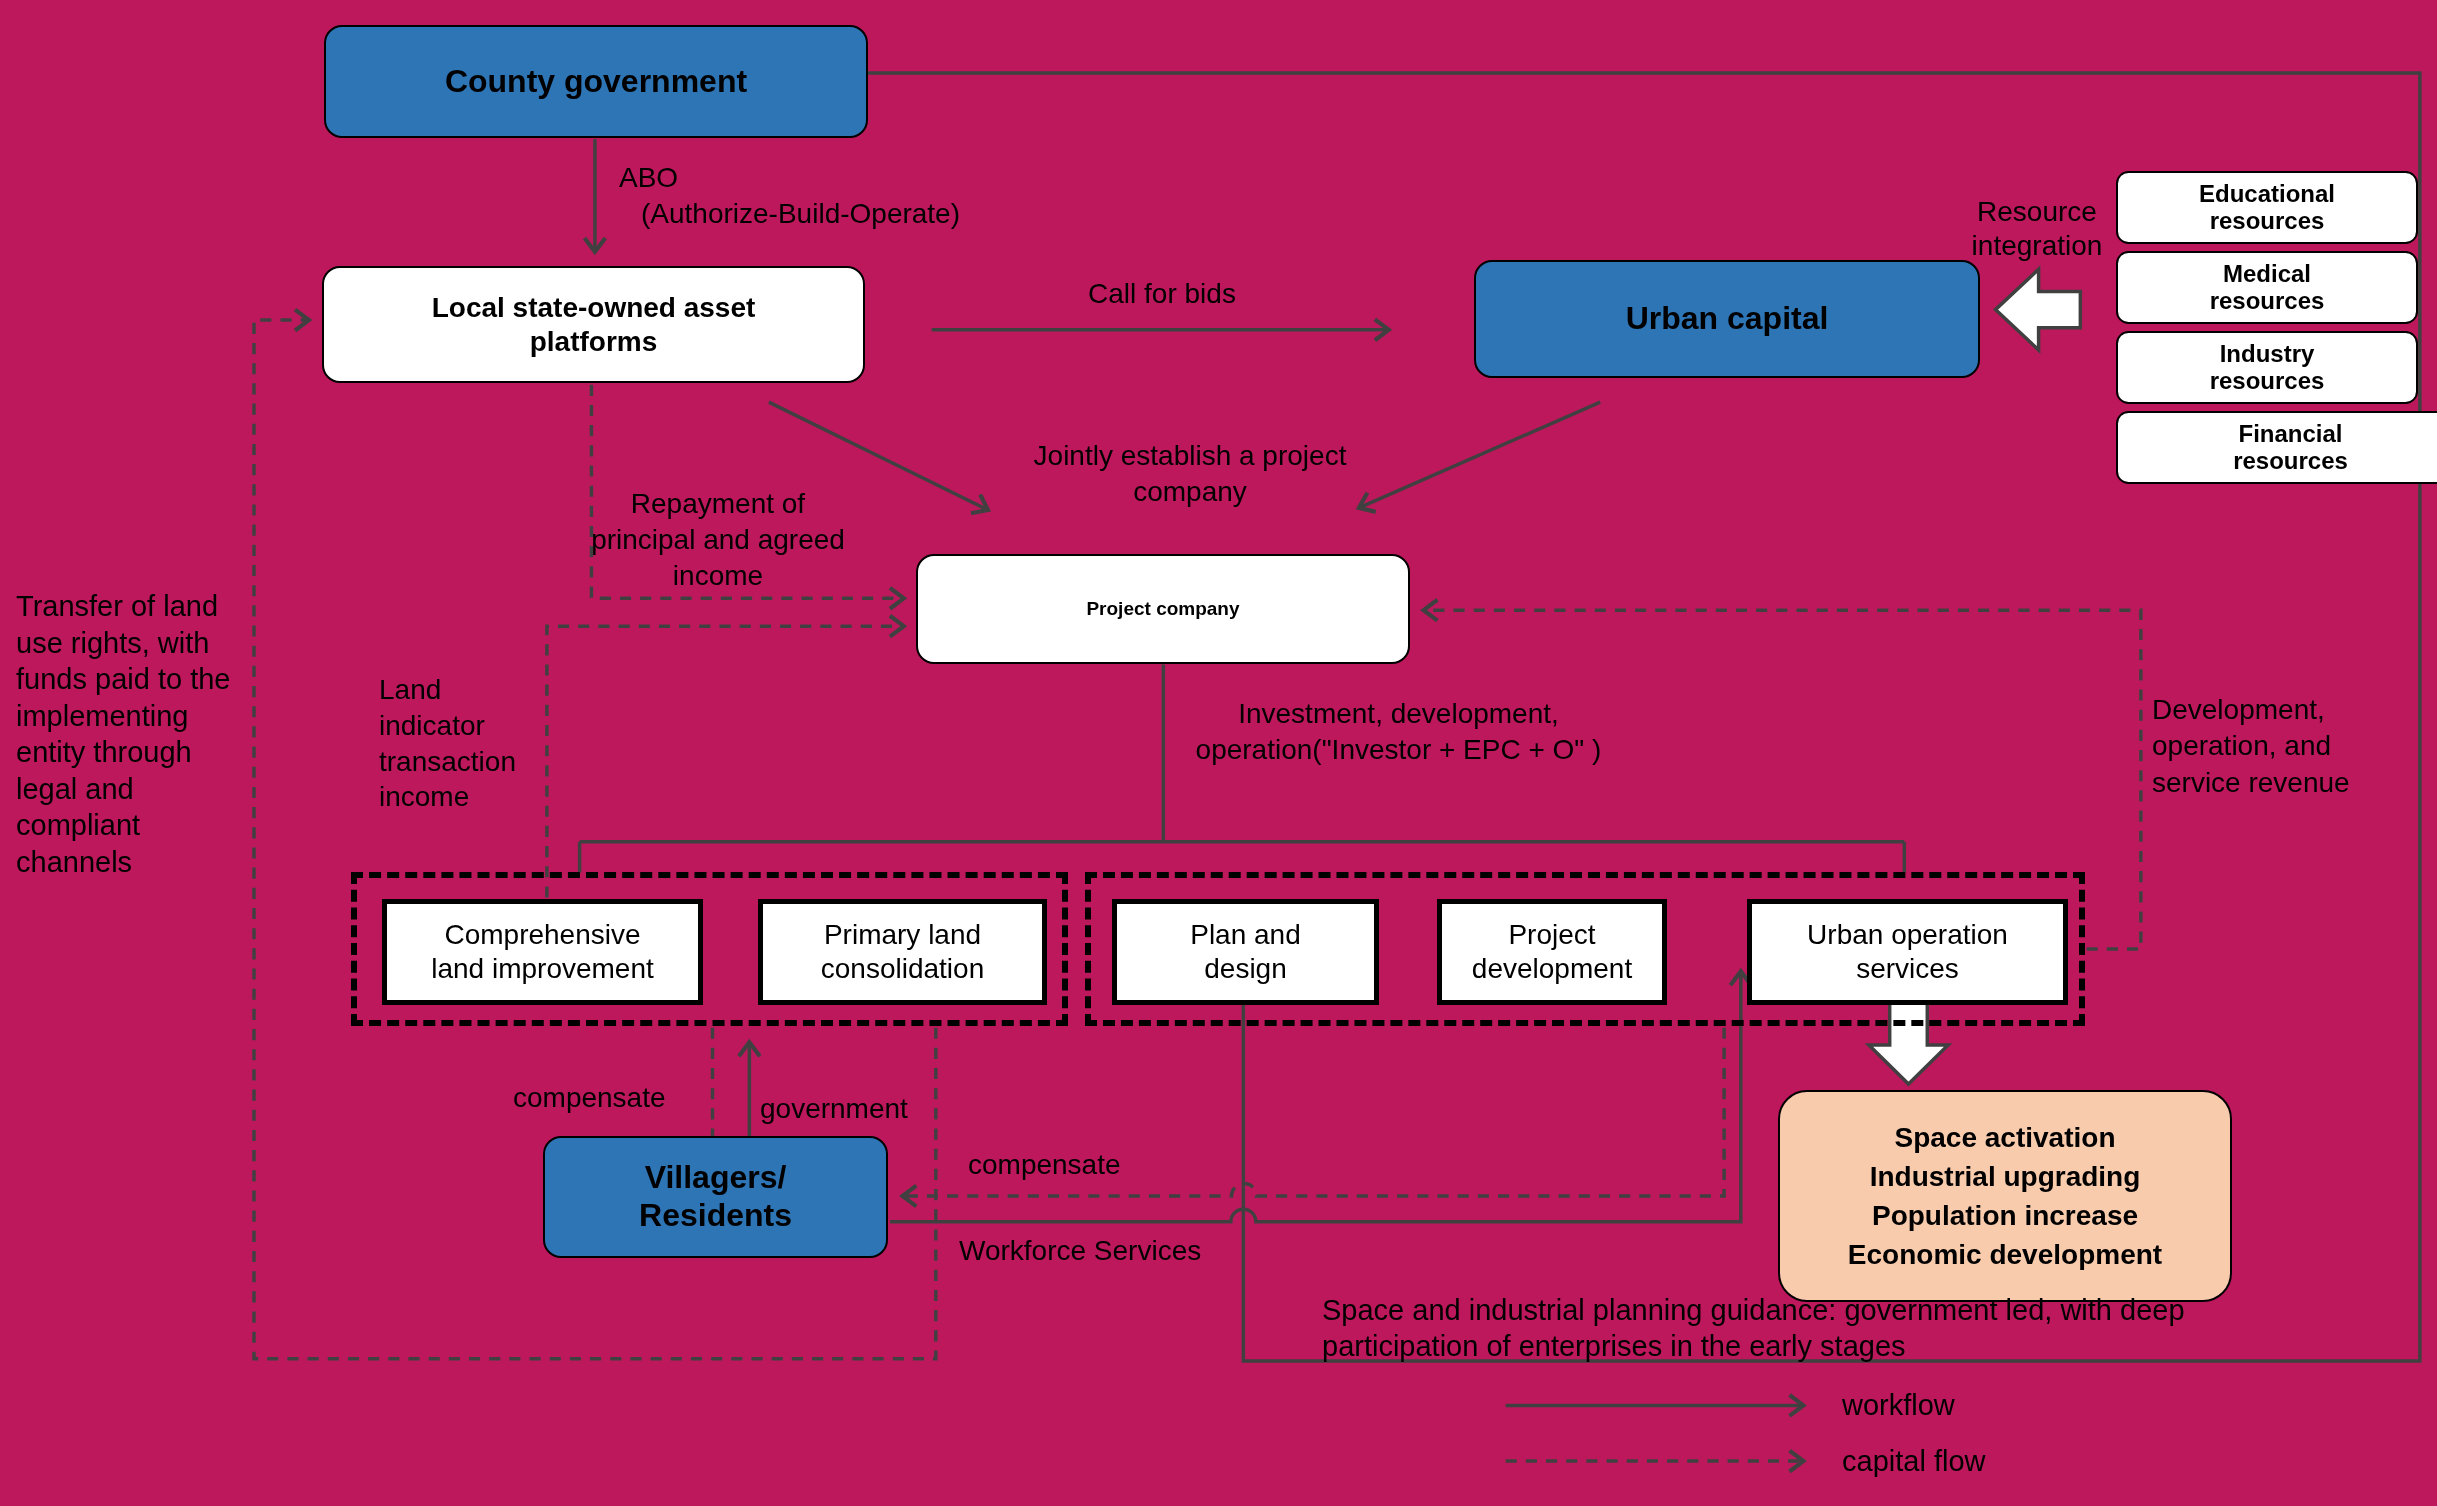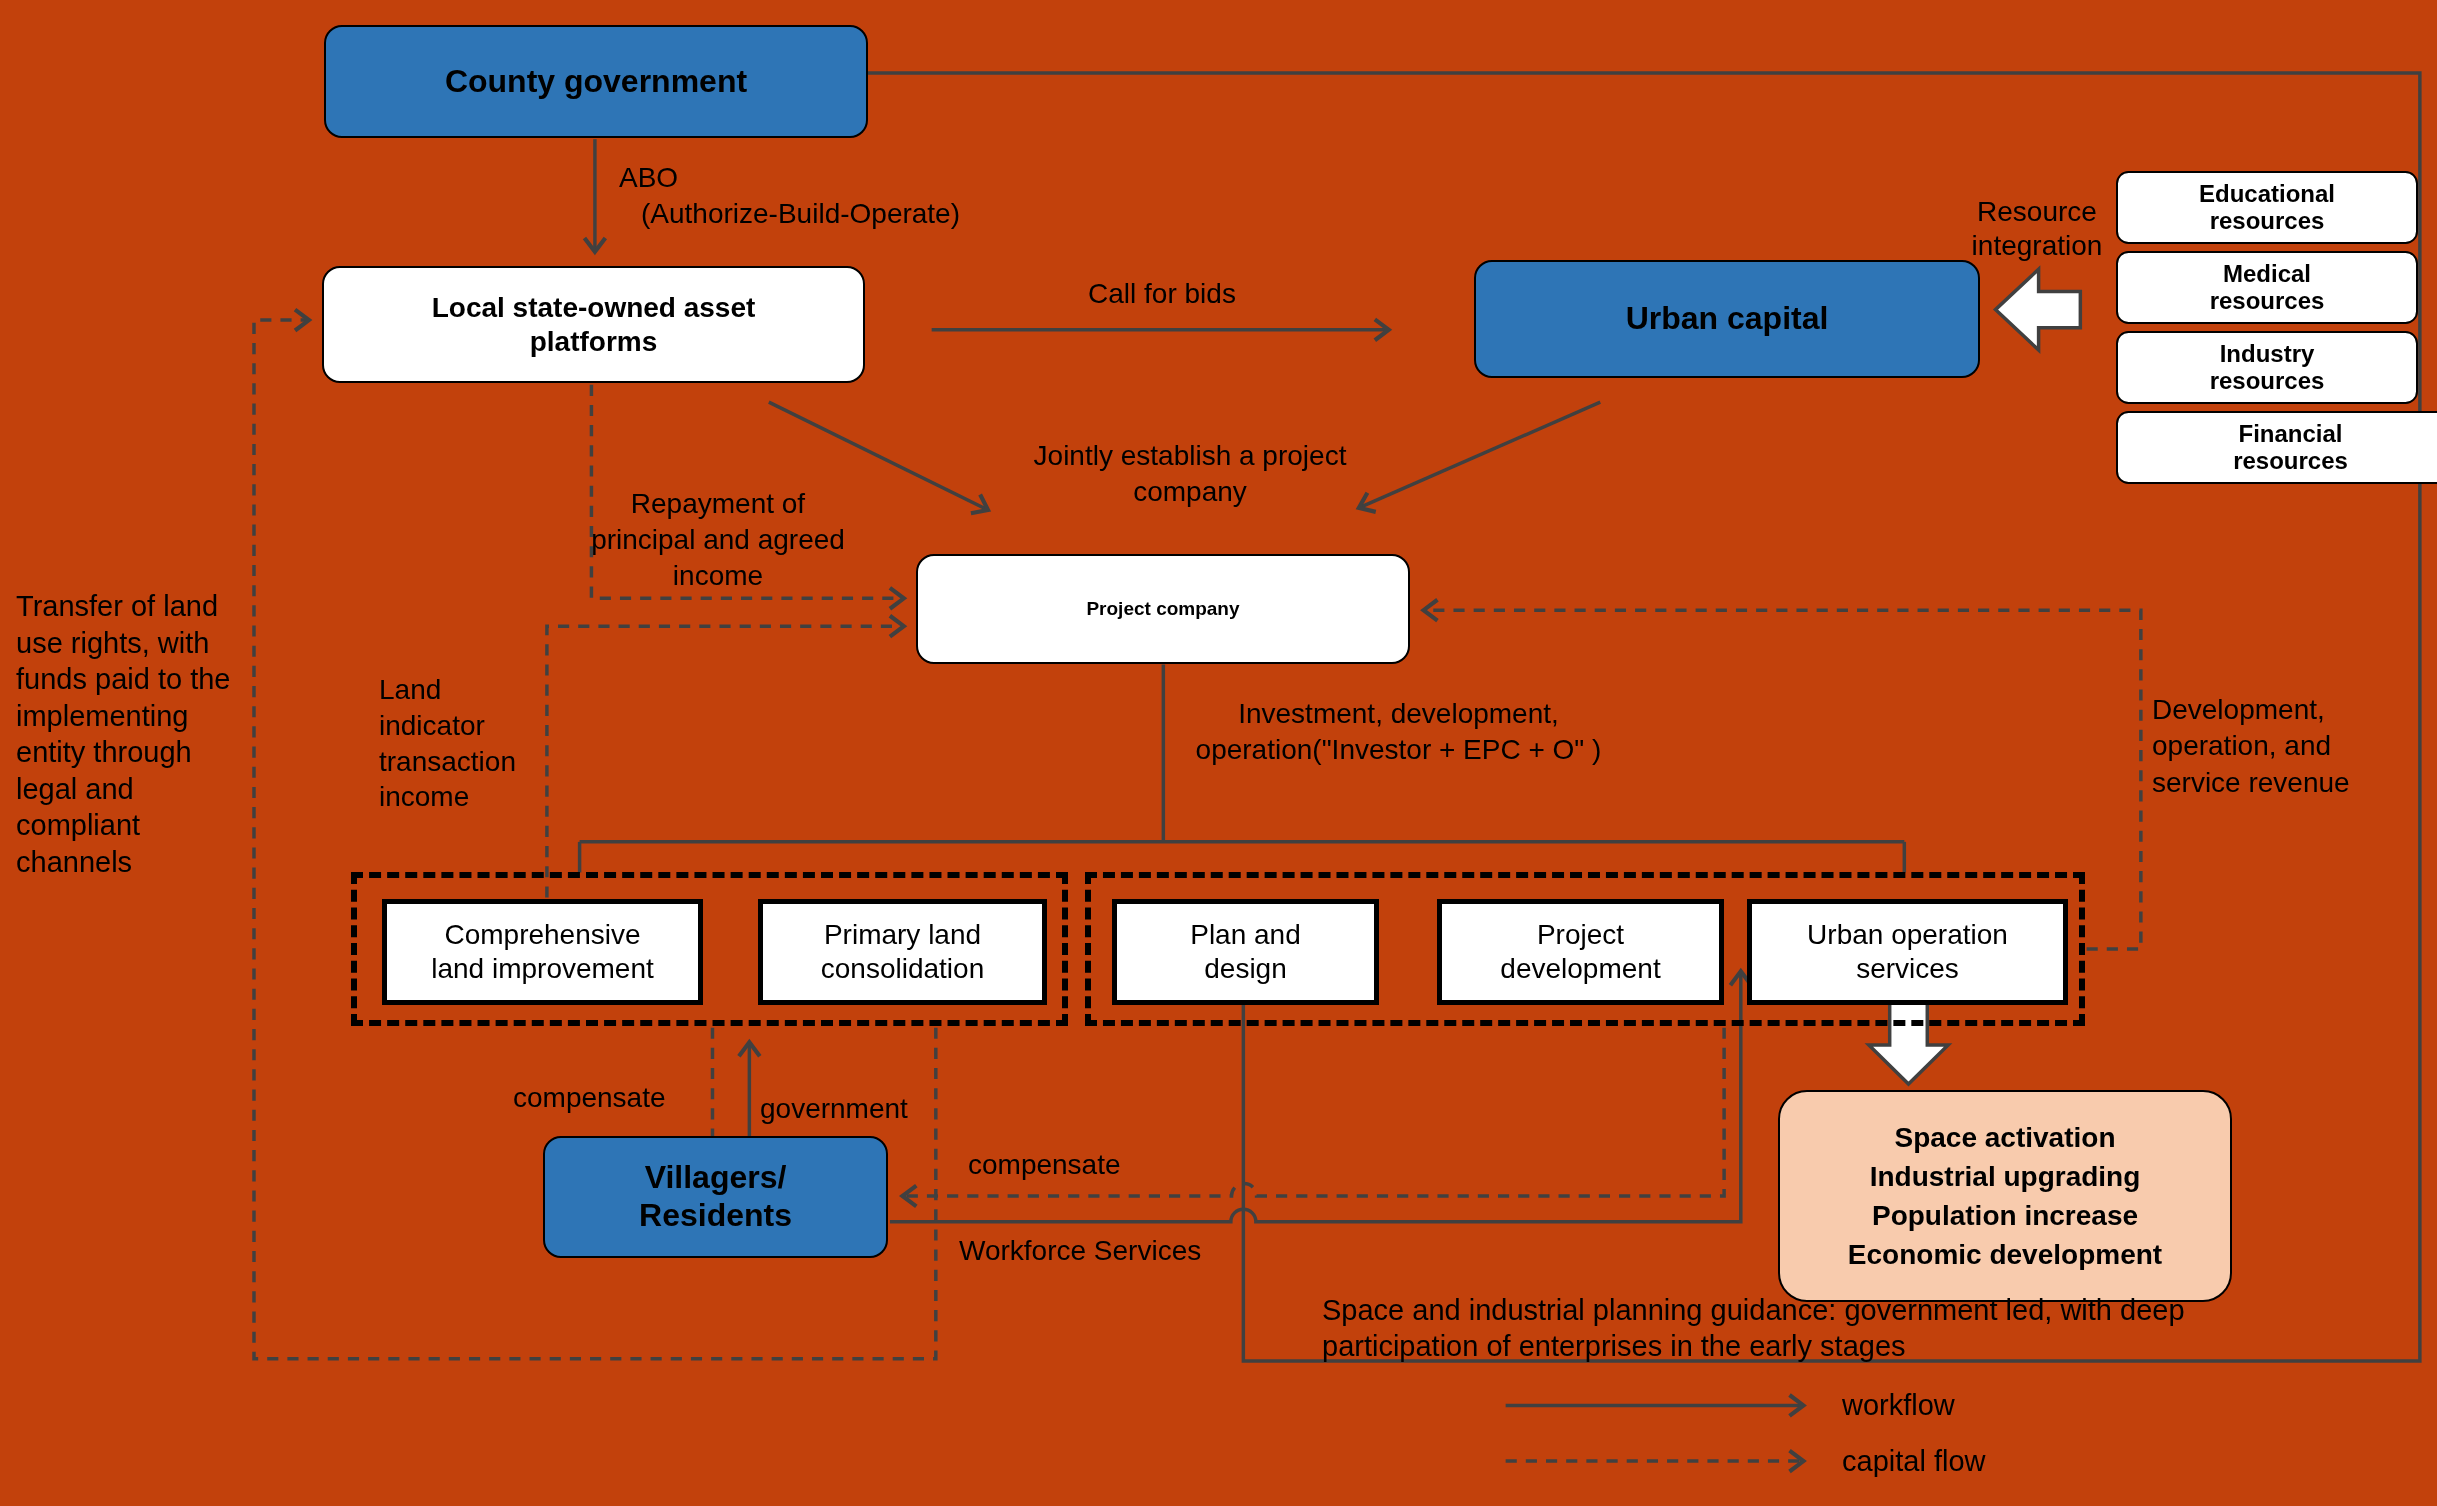--- a/index.html
+++ b/index.html
@@ -2,21 +2,21 @@
 <html style="--node-blue: #2E75B6; --outcome-peach: #F8CBAD; --line-gray: #404040;font-size:11px"><head>
 <meta charset="utf-8">
 <style>
   :root{
     --node-blue:#2E75B6;
     --outcome-peach:#F8CBAD;
     --line-gray:#404040;
   }
   html,body{margin:0;padding:0;background:#fff;}
   body{font-family:"Liberation Sans","DejaVu Sans",sans-serif;color:#000;}
-  #canvas{position:relative;width:2438px;height:1507px;background:#c2410c;overflow:hidden;}
+  #canvas{position:relative;width:2438px;height:1507px;background:#be185d;overflow:hidden;}
   #connectors{position:absolute;left:0;top:0;z-index:1;}
   #connectors path.wf{stroke:var(--line-gray);stroke-width:5;fill:none;}
   #connectors path.cf{stroke:var(--line-gray);stroke-width:5;fill:none;stroke-dasharray:16 13;}
   #connectors path.hollow{stroke:var(--line-gray);stroke-width:5;fill:#fff;}
   #connectors #chev-path{stroke:var(--line-gray);stroke-width:6;fill:none;}
   .box{position:absolute;box-sizing:border-box;display:flex;flex-direction:column;align-items:center;justify-content:center;
        text-align:center;background:#fff;border:2.8px solid #000;border-radius:18px;z-index:2;line-height:1.18;}
   .blue{background:var(--node-blue);}
   .peach{background:var(--outcome-peach);border-radius:29px;text-align:center;}
   .b46{font-weight:bold;font-size:32px;}
@@ -107,21 +107,21 @@
 
   <div class="inner" style="left:382px;top:899px;width:321px;height:106px;">
     <span class="wrapspan" style="width:237px;">Comprehensive land improvement</span>
   </div>
   <div class="inner" style="left:758px;top:899px;width:289px;height:106px;">
     <span class="wrapspan" style="width:195px;">Primary land consolidation</span>
   </div>
   <div class="inner" style="left:1112px;top:899px;width:267px;height:106px;">
     <span class="wrapspan" style="width:139px;">Plan and design</span>
   </div>
-  <div class="inner" style="left:1437px;top:899px;width:287px;height:106px;">
+  <div class="inner" style="left:1437px;top:899px;width:230px;height:106px;">
     <span class="wrapspan" style="width:174px;">Project development</span>
   </div>
   <div class="inner" style="left:1747px;top:899px;width:321px;height:106px;">
     <span class="wrapspan" style="width:230px;">Urban operation services</span>
   </div>
 
   <div class="box peach b40" style="left:1778px;top:1090px;width:454px;height:212px;line-height:1.4;">
     <span>Space activation</span>
     <span>Industrial upgrading</span>
     <span>Population increase</span>

